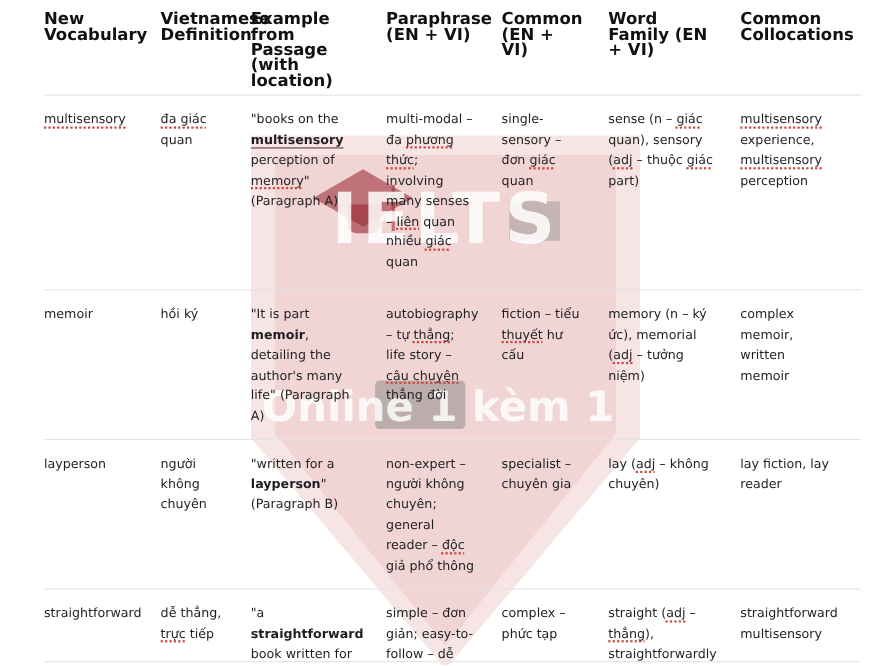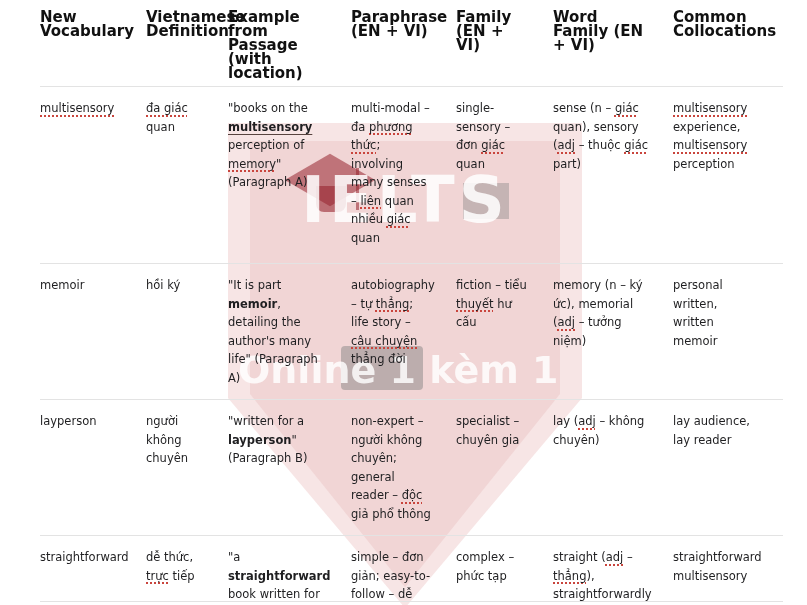--- a/index.html
+++ b/index.html
@@ -111,21 +111,21 @@
         <col style="width:97px">
         <col style="width:120px">
       <col style="width:110px">
     </colgroup>
     <thead>
       <tr id="header-row">
           <th>New Vocabulary</th>
           <th>Vietnamese Definition</th>
           <th>Example from Passage (with location)</th>
           <th>Paraphrase (EN + VI)</th>
-          <th>Family (EN + VI)</th>
+          <th>Common (EN + VI)</th>
           <th>Word Family (EN + VI)</th>
           <th>Common Collocations</th>
         </tr>
     </thead>
     <tbody id="table-body">
         <tr>
           <td><span class="sc">multisensory</span></td>
           <td><span class="sc">đa giác</span><span> quan</span></td>
           <td><span>"books on the </span><span class="bu">multisensory</span><span> perception of </span><span class="sc">memory</span><span>" (Paragraph A)</span></td>
           <td><span>multi-modal – đa </span><span class="sc">phương</span><span> </span><span class="sc">thức</span><span>; involving many senses – </span><span class="sc">liên</span><span> quan nhiều </span><span class="sc">giác</span><span> quan</span></td>
@@ -133,34 +133,34 @@
           <td><span>sense (n – </span><span class="sc">giác</span><span> quan), sensory (</span><span class="sc">adj</span><span> – thuộc </span><span class="sc">giác</span><span> part)</span></td>
           <td><span class="sc">multisensory</span><span> experience, </span><span class="sc">multisensory</span><span> perception</span></td>
         </tr>
         <tr>
           <td><span>memoir</span></td>
           <td><span>hồi ký</span></td>
           <td><span>"It is part </span><span class="b">memoir</span><span>, detailing the author's many life" (Paragraph A)</span></td>
           <td><span>autobiography – tự </span><span class="sc">thẳng</span><span>; life story – </span><span class="sc">câu chuyện</span><span> thẳng đời</span></td>
           <td><span>fiction – tiểu </span><span class="sc">thuyết</span><span> hư cấu</span></td>
           <td><span>memory (n – ký ức), memorial (</span><span class="sc">adj</span><span> – tưởng niệm)</span></td>
-          <td><span>personal written, written memoir</span></td>
+          <td><span>complex memoir, written memoir</span></td>
         </tr>
         <tr>
           <td><span>layperson</span></td>
           <td><span>người không chuyên</span></td>
           <td><span>"written for a </span><span class="b">layperson</span><span>" (Paragraph B)</span></td>
           <td><span>non-expert – người không chuyên; general reader – </span><span class="sc">độc</span><span> giả phổ thông</span></td>
           <td><span>specialist – chuyên gia</span></td>
           <td><span>lay (</span><span class="sc">adj</span><span> – không chuyên)</span></td>
-          <td><span>lay audience, lay reader</span></td>
+          <td><span>lay fiction, lay reader</span></td>
         </tr>
         <tr>
           <td><span>straightforward</span></td>
-          <td><span>dễ thức, </span><span class="sc">trực</span><span> tiếp</span></td>
+          <td><span>dễ thẳng, </span><span class="sc">trực</span><span> tiếp</span></td>
           <td><span>"a </span><span class="b">straightforward</span><span> book written for a layperson" (Paragraph B)</span></td>
           <td><span>simple – đơn giản; easy-to-follow – dễ theo </span><span class="sc">dõi</span></td>
           <td><span>complex – phức tạp</span></td>
           <td><span>straight (</span><span class="sc">adj</span><span> – </span><span class="sc">thẳng</span><span>), straightforwardly (</span><span class="sc">adv</span><span> – một </span><span class="sc">cách</span><span> </span><span class="sc">rõ ràng</span><span>)</span></td>
           <td><span>straightforward multisensory</span></td>
         </tr>
       </tbody>
   </table>
 
   <div class="bottom-line"></div>

